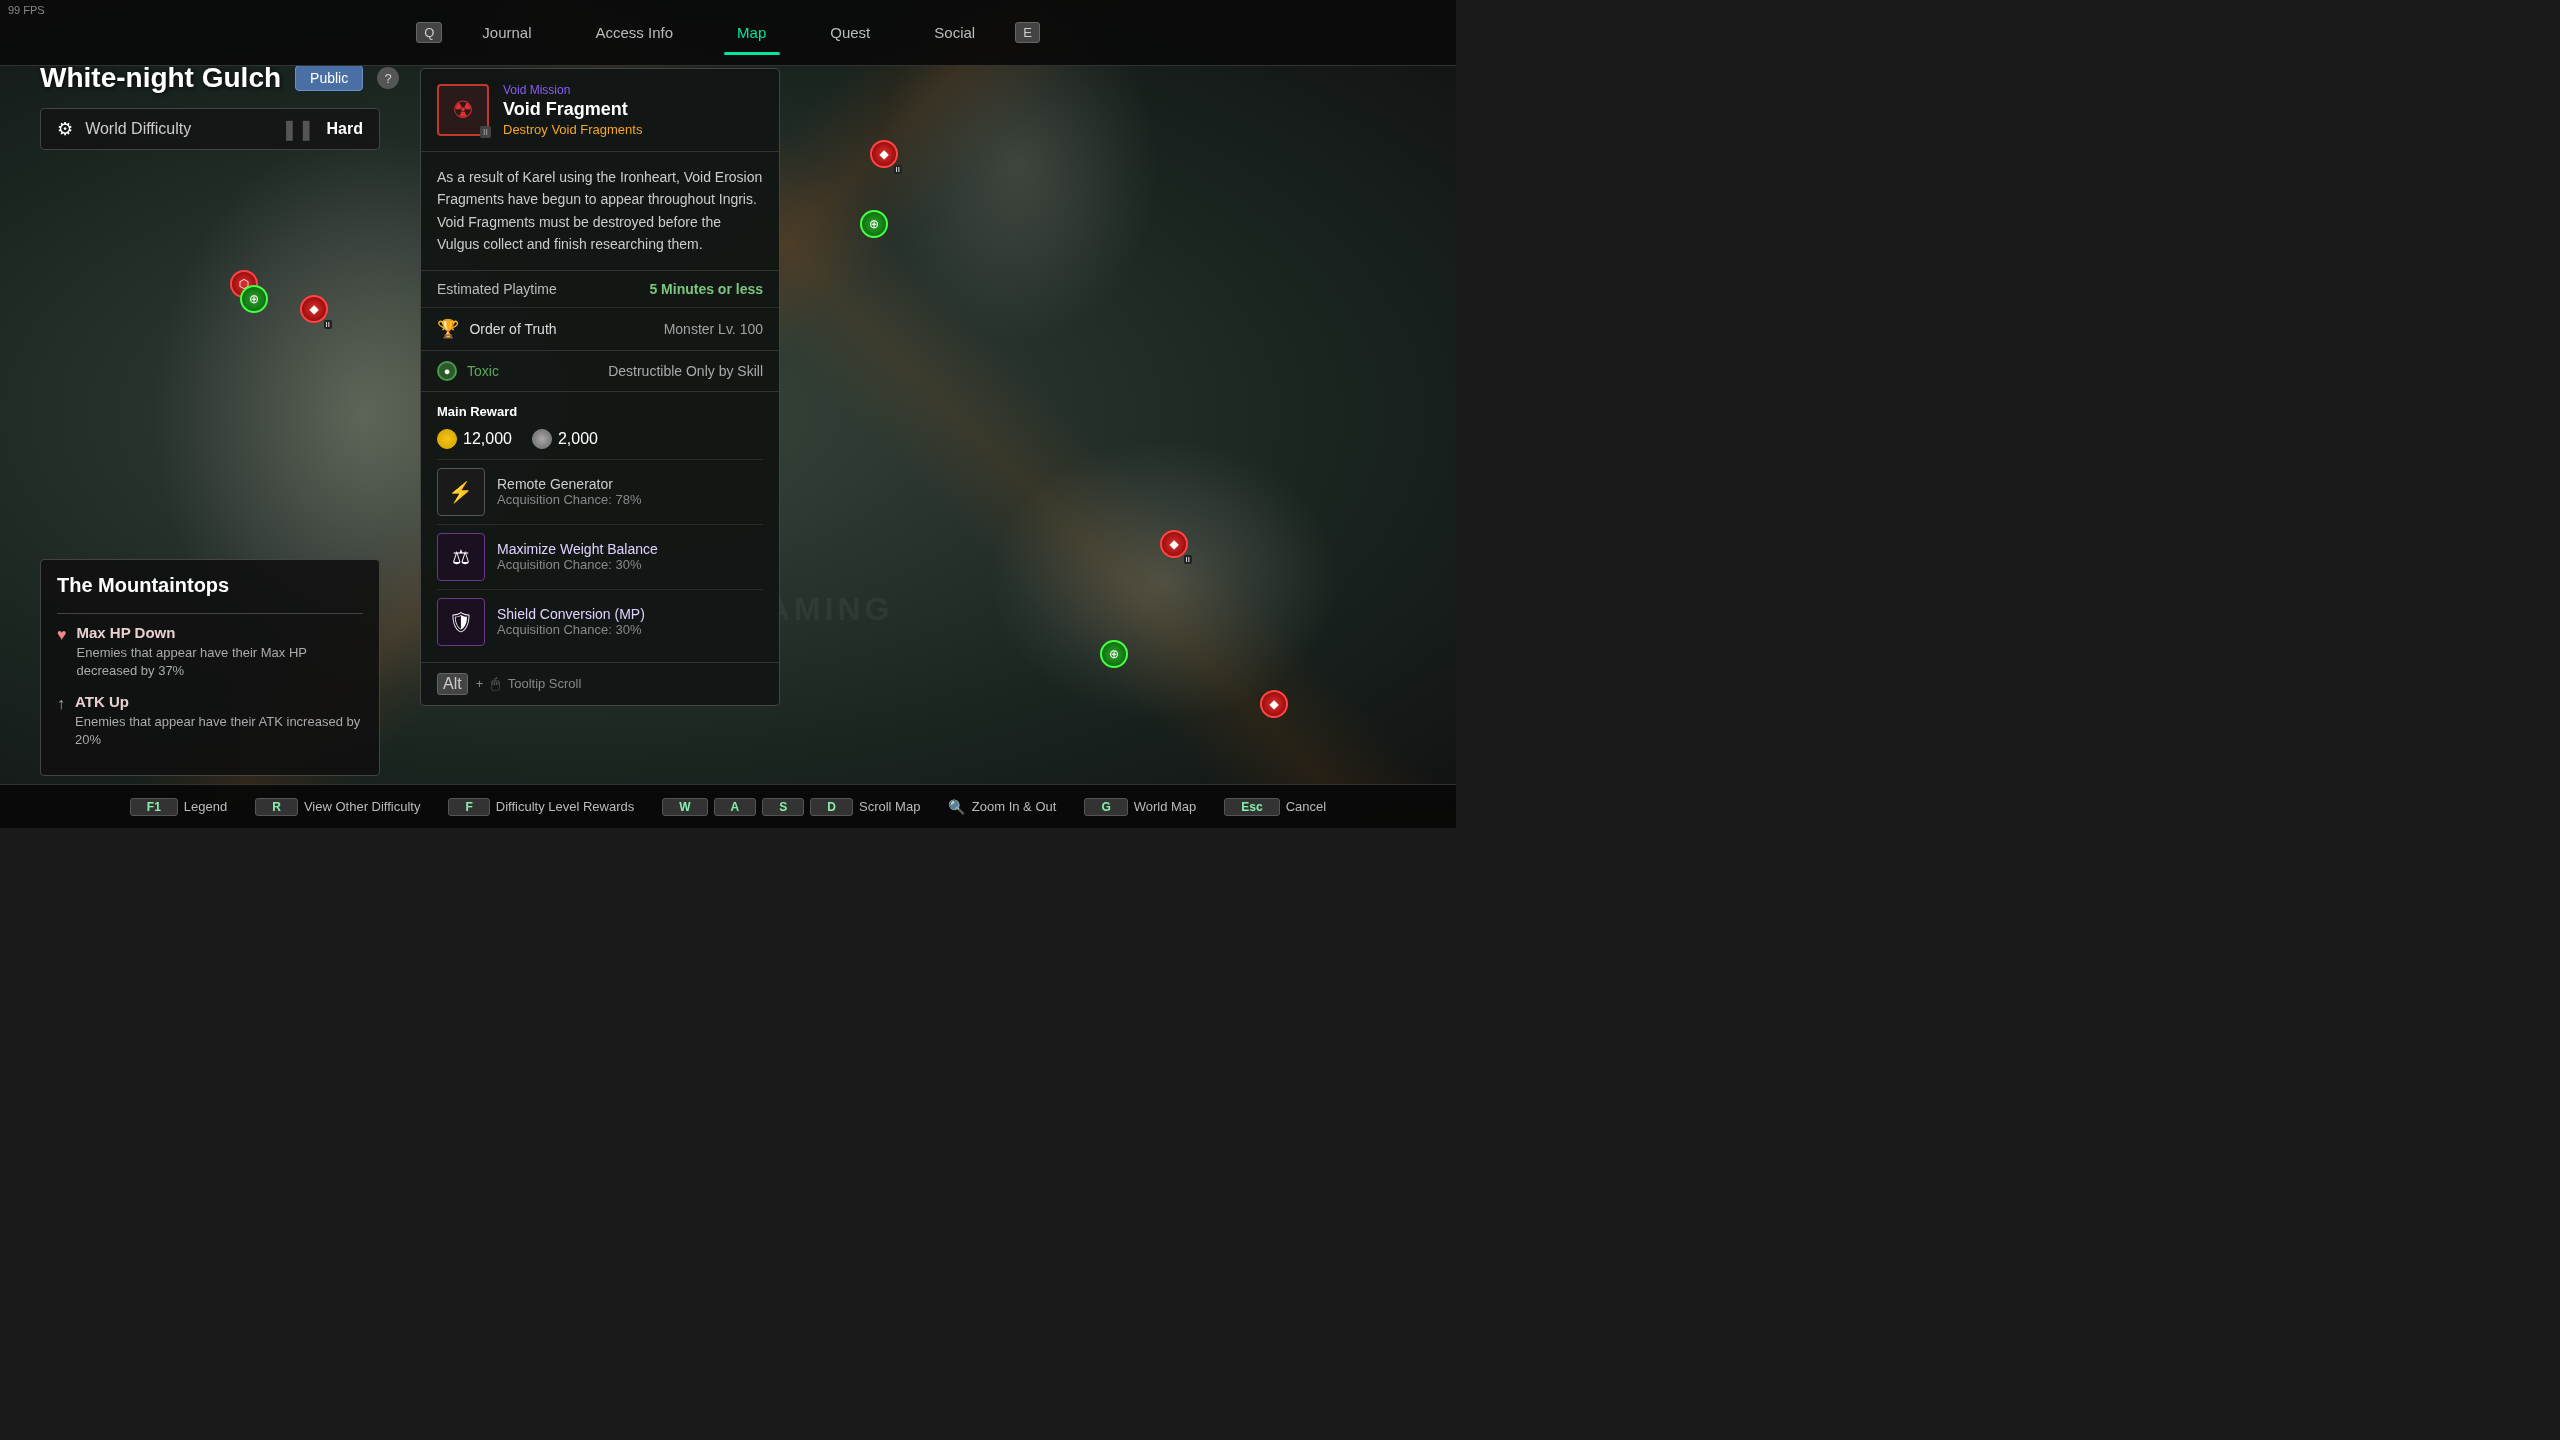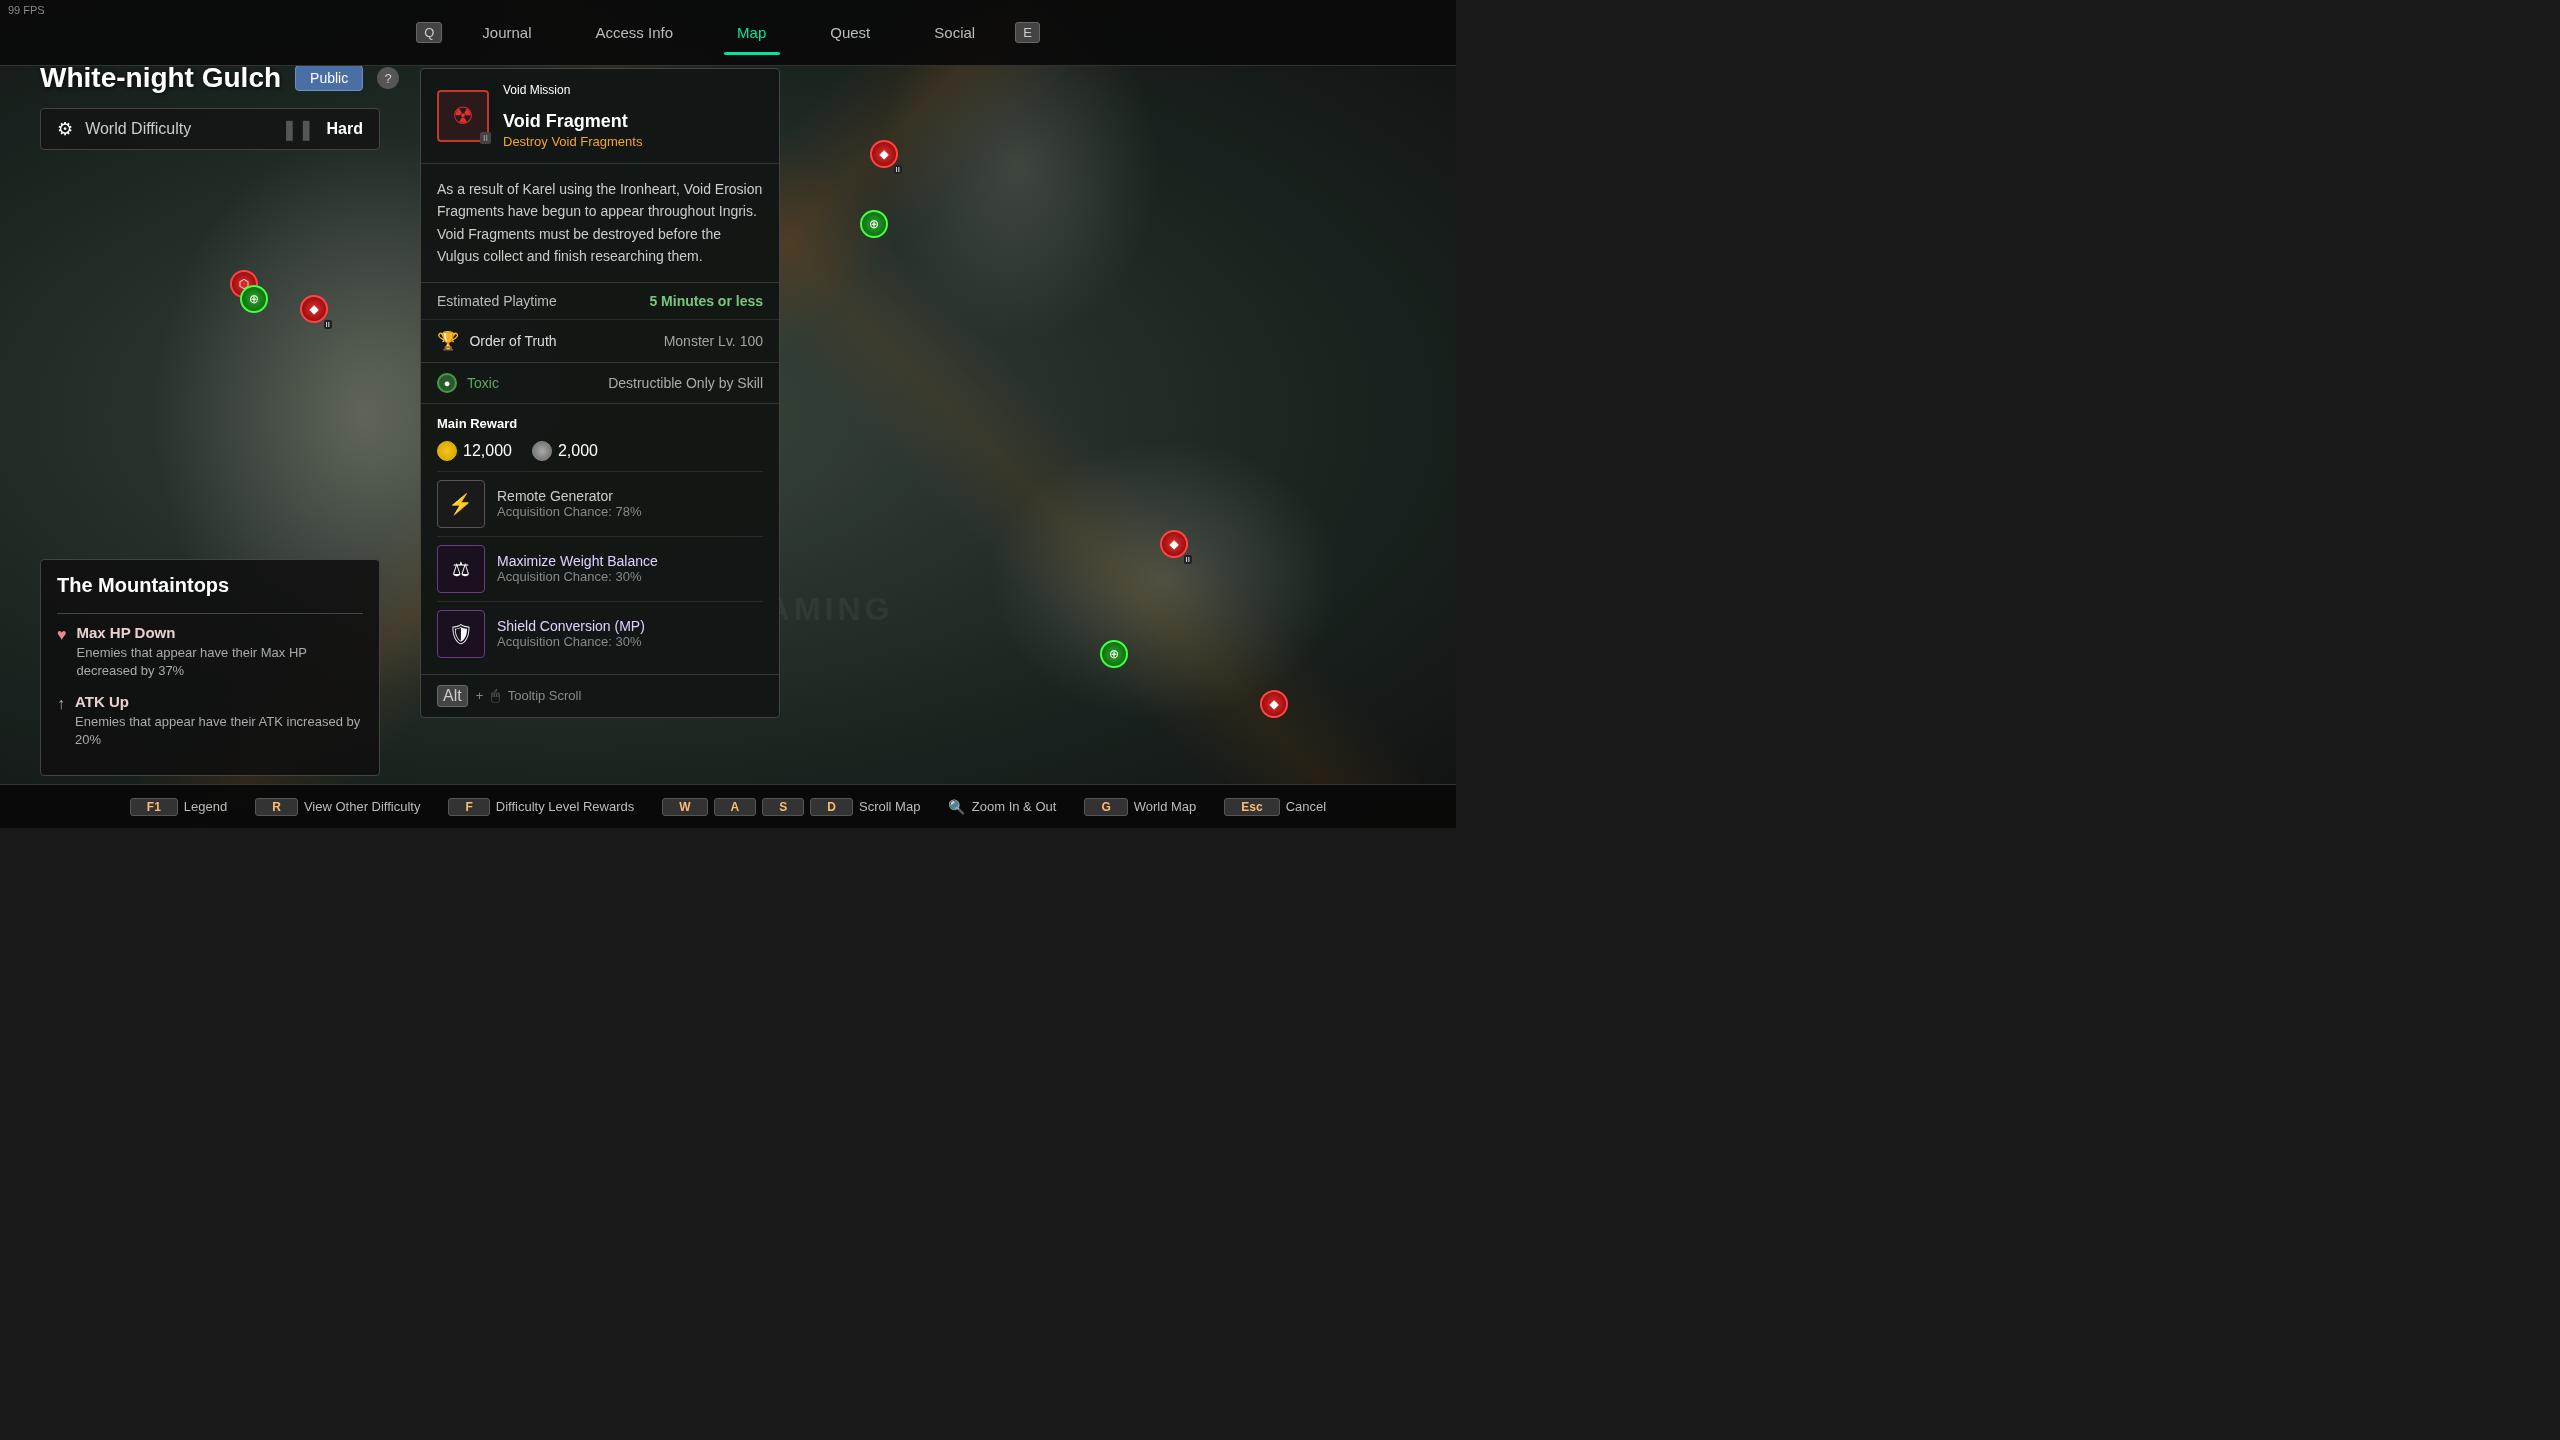--- a/index.html
+++ b/index.html
@@ -230,22 +230,22 @@
       bottom: -4px; right: -4px;
       background: #444;
       border-radius: 2px;
       padding: 1px 3px;
       font-size: 9px;
       color: #aaa;
     }
     .mission-title-block {}
     .mission-type {
       font-size: 12px;
-      color: #ffffff;
-      margin-bottom: 14px;
+      color: #8b5cf6;
+      margin-bottom: 2px;
     }
     .mission-name {
       font-size: 18px;
       font-weight: 700;
       color: #fff;
     }
     .mission-subtitle {
       font-size: 13px;
       color: #f5a623;
       margin-top: 2px;
@@ -422,21 +422,21 @@
       gap: 6px;
       font-size: 13px;
       color: #ccc;
     }
     .bottom-key {
       background: #333;
       border: 1px solid #555;
       border-radius: 3px;
       padding: 1px 16px;
       font-size: 12px;
-      color: #fdba74;
+      color: #86efac;
       font-weight: 600;
     }
     .bottom-action-label {
       color: #bbb;
     }
 
     
     .map-marker {
       position: absolute;
       z-index: 30;

